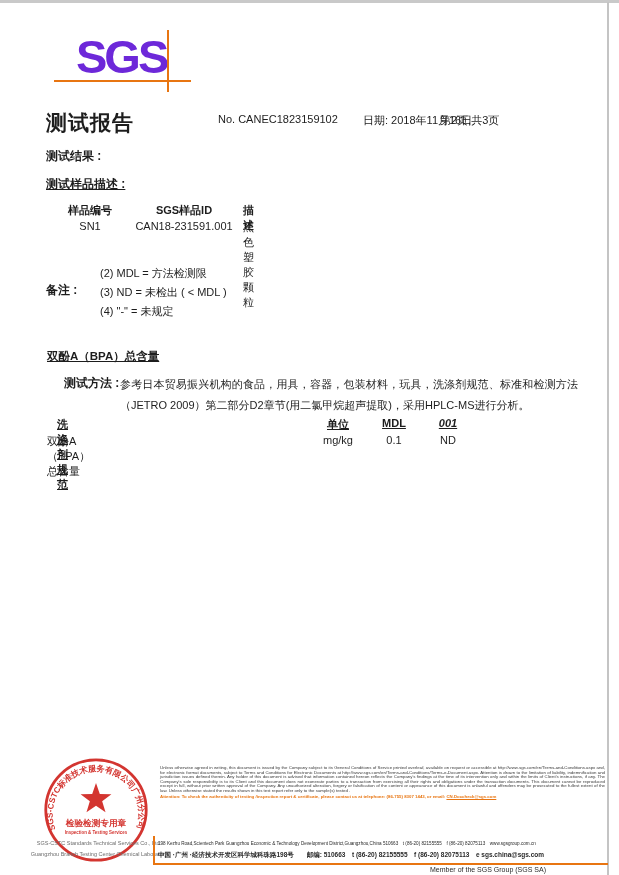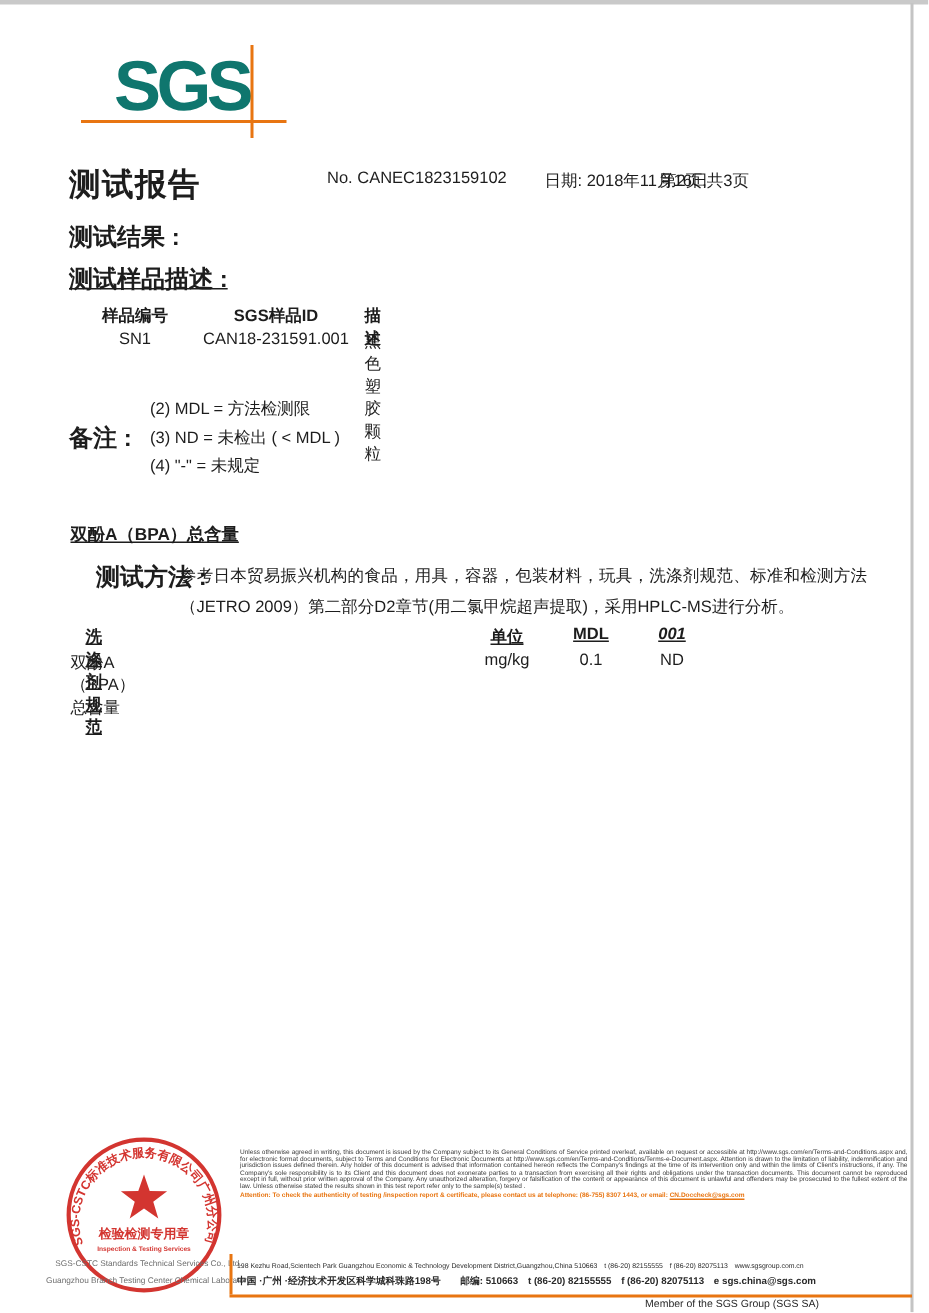--- a/index.html
+++ b/index.html
@@ -7,31 +7,31 @@
   .page {
     position:relative; width:619px; height:875px; margin:0 auto;
     background:#ffffff; overflow:hidden;
     font-family:"Liberation Sans","DejaVu Sans",sans-serif;
     color:#1d1d1d;
   }
   .scan-border-top { position:absolute; left:0; top:0; width:619px; height:3px; background:#c9c9c9; }
   .scan-border-right { position:absolute; left:607px; top:2px; width:2px; height:873px; background:#c4c4c4; }
 
   
-  .logo-text { position:absolute; left:76px; top:33px; font-size:47px; line-height:47px; font-weight:bold; letter-spacing:-3px; color:#0f766e; }
+  .logo-text { position:absolute; left:76px; top:33px; font-size:47px; line-height:47px; font-weight:bold; letter-spacing:-3px; color:#6d28d9; }
   .logo-vline { position:absolute; left:167px; top:30px; width:2px; height:62px; background:#e87511; }
   .logo-hline { position:absolute; left:54px; top:80px; width:137px; height:2px; background:#e87511; }
 
   
   .doc-title { position:absolute; left:46px; top:109px; font-size:21px; font-weight:bold; letter-spacing:1px; }
   .report-no { position:absolute; left:198px; top:113px; font-size:11px;padding-left:20px; }
   .report-date { position:absolute; left:363px; top:113px; font-size:11px; }
   .page-info { position:absolute; left:440px; top:113px; font-size:11px;text-align:center; }
 
-  .label { font-size:16px; font-weight:bold; }
+  .label { font-size:12px; font-weight:bold; }
   .sec-results { position:absolute; left:46px; top:148px; }
   .sec-sample-desc { position:absolute; left:46px; top:176px; text-decoration:underline; }
 
   .sample-h, .sample-r { position:absolute; font-size:11px; }
   .sample-h { top:203px; font-weight:bold; }
   .sample-r { top:220px; }
   .col-sn { left:46px; width:88px; display:inline-block; text-align:center; }
   .col-id { left:132px; width:104px; display:inline-block; text-align:center; }
   .col-desc { left:243px; display:inline-block; text-align:left; }
   .sample-h span, .sample-r span { position:absolute; }

